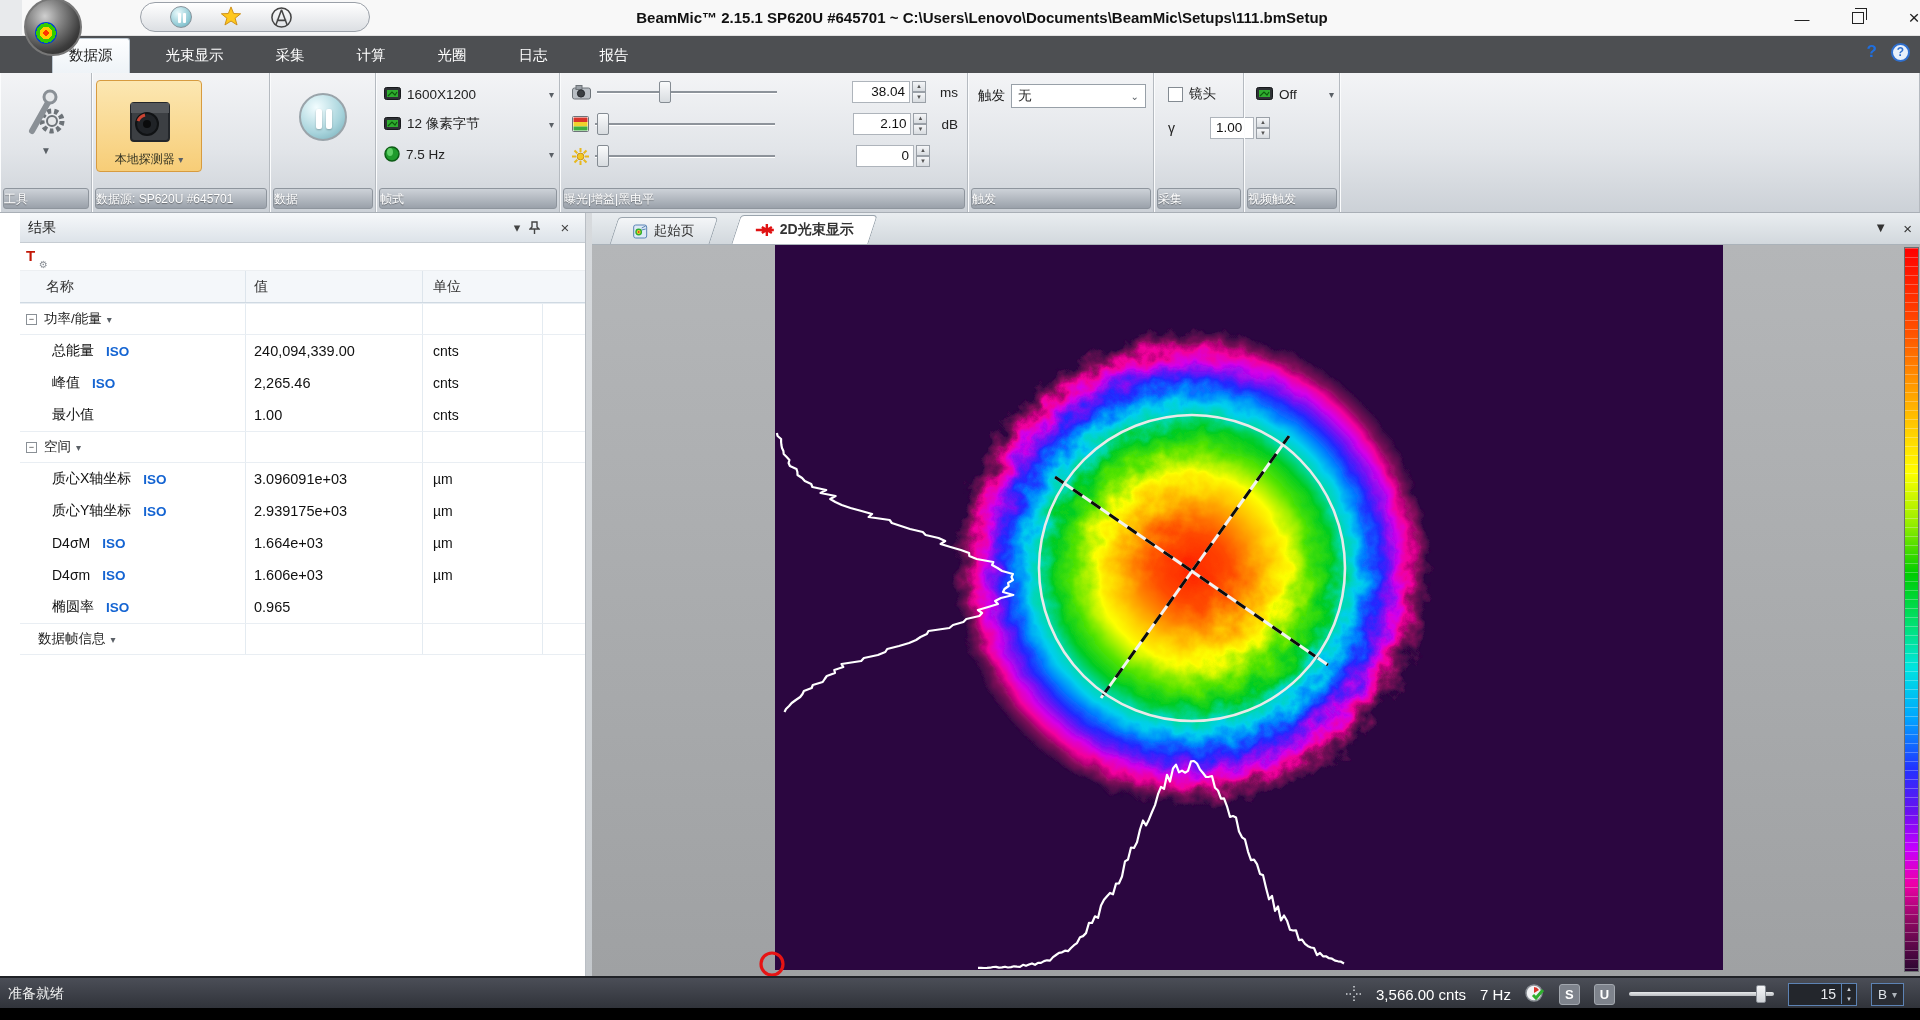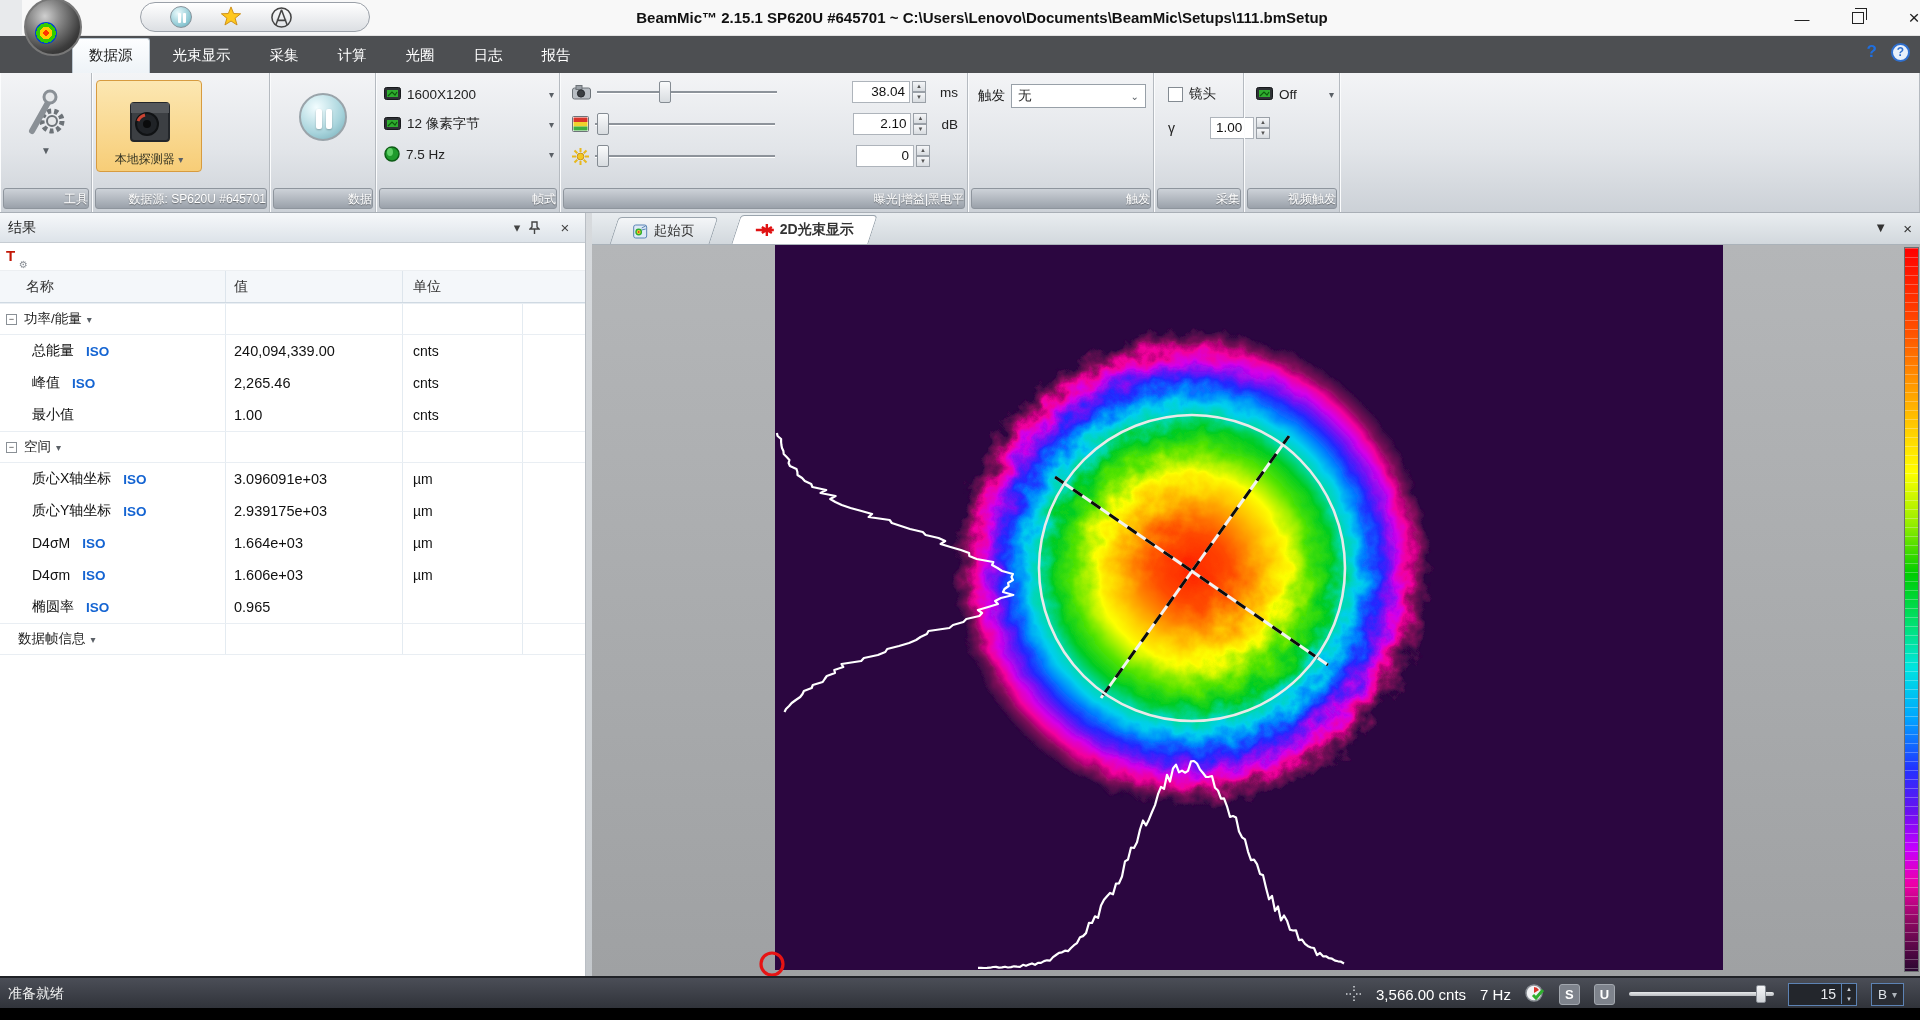--- a/index.html
+++ b/index.html
@@ -22,33 +22,33 @@
   .pausecirc i.l { left:7px; } .pausecirc i.r { left:12px; }
   .title { position:absolute; left:0; right:0; top:0; height:36px; line-height:36px; text-align:center;
            font-size:15px; font-weight:700; color:#111; }
   .wincontrols { position:absolute; right:0; top:0; height:36px; display:flex; z-index:70; }
   .wc { width:56px; height:36px; display:flex; align-items:center; justify-content:center; color:#222; font-size:15px; }
   .wc-restore { width:12px; height:12px; border:1.5px solid #222; position:relative; background:#f8f8f8; }
   .wc-restore:before { content:""; position:absolute; left:2px; top:-5px; width:11px; height:11px; border:1.5px solid #222; border-left:none; border-bottom:none; }
 
   
   .tabrow { position:absolute; left:0; top:36px; width:1920px; height:37px; background:#4d4f52; display:flex; align-items:flex-end; }
-  .ribbon-tab-list { display:flex; margin-left:72px; gap:7px; align-items:flex-end; }
+  .ribbon-tab-list { display:flex; margin-left:52px; gap:20px; align-items:flex-end; }
   .rtab { color:#fff; font-size:14.5px; padding:7px 16px 8px 16px; cursor:default; }
   .rtab.active { background:linear-gradient(#fdfeff,#eef3f7); color:#1a1a1a; border-radius:3px 3px 0 0; border:1px solid #bcc7d0; border-bottom:none; }
   .tabrow-right { position:absolute; right:10px; top:6px; display:flex; gap:14px; align-items:center; }
   .helpq { color:#1f6fe0; font-weight:700; font-size:17px; }
   .helpcirc { width:19px; height:19px; border-radius:50%; border:2px solid #2f6fce; background:#e8f0fb; color:#2f6fce; font-weight:700; font-size:12px; display:flex; align-items:center; justify-content:center; }
 
   
   .ribbon { position:absolute; left:0; top:73px; width:1920px; height:140px;
             background:linear-gradient(#f3f4f6 0%, #e2e5e9 55%, #ccd1d7 100%); border-bottom:1px solid #a9afb6; display:flex; }
   .rgroup { position:relative; height:100%; flex:0 0 auto;
             box-shadow: inset -1px 0 0 #b5bac0, inset 1px 0 0 #fbfcfd; }
-  .rg-label { position:absolute; left:3px; right:3px; bottom:3px; height:21px; line-height:21px; text-align:right;
+  .rg-label { position:absolute; left:3px; right:3px; bottom:3px; height:21px; line-height:21px; text-align:left;
               background:linear-gradient(#cdd2d8,#9aa1aa); border:1px solid #8e959d; border-radius:3px;
               color:#fff; font-size:12px; text-shadow:0 1px 1px rgba(0,0,0,.4); white-space:nowrap; overflow:hidden; }
   .caret { color:#5a6066; font-size:10px; }
   .rg-content { position:absolute; left:0; top:0; right:0; bottom:27px; }
 
   .srcbtn { position:absolute; left:4px; top:7px; width:106px; height:92px; border:1px solid #d79b3f; border-radius:4px;
             background:linear-gradient(#fce7b2,#f7cd77); display:flex; flex-direction:column; align-items:center; justify-content:flex-end; padding-bottom:3px; }
   .srcbtn .lbl { font-size:12px; color:#332; white-space:nowrap; }
   .bigpause { position:absolute; left:50%; top:44px; transform:translate(-50%,-50%); width:48px; height:48px; border-radius:50%;
               background:radial-gradient(circle at 35% 28%, #f2fdff, #a8d4dc 60%, #6fa8b4); border:2px solid #9aa4aa; }
@@ -69,21 +69,21 @@
   .spinner { width:14px; display:flex; flex-direction:column; margin-left:2px; }
   .spinner b { flex:1; background:linear-gradient(#f5f6f8,#d8dce0); border:1px solid #9aa0a7; font-size:6px; color:#555; line-height:8px; text-align:center; font-weight:400; }
   .unit { font-size:13.5px; color:#222; margin-left:8px; }
 
   .combo { height:24px; background:#fff; border:1px solid #98a0a8; display:flex; align-items:center; font-size:13.5px; color:#222; padding:0 6px; }
   .combo .spring { flex:1; }
   .checkbox { width:15px; height:15px; background:#fff; border:1px solid #848b92; }
 
   
   .main { position:absolute; left:0; top:213px; width:1920px; height:763px; display:flex; }
-  .results { width:586px; background:#fff; border-right:1px solid #b9bec4; position:relative; }
+  .results { width:586px; background:#fff; border-right:1px solid #b9bec4; position:relative;padding-left:20px; }
   .res-header { height:30px; background:linear-gradient(#f6f8fa,#dde3e9); border-bottom:1px solid #c6ccd2; display:flex; align-items:center; padding:0 8px; font-size:14px; color:#222; }
   .res-header .spring { flex:1; }
   .res-header .hic { width:24px; text-align:center; color:#444; font-size:13px; }
   .res-toolbar { height:28px; border-bottom:1px solid #eceff2; display:flex; align-items:center; padding:0 6px; }
   .tgear { position:relative; width:20px; height:20px; font-weight:700; color:#c21807; font-size:15px; }
   .tgear:after { content:"⚙"; position:absolute; right:-2px; bottom:-3px; font-size:10px; color:#8a8f96; font-weight:400; }
   .res-colhead { height:32px; display:flex; align-items:center; background:#f4f7fa; border-bottom:1px solid #cfd9e2; font-size:14px; color:#333; }
   .c-name { width:225px; padding-left:26px; } .c-val { width:177px; padding-left:8px; } .c-unit { width:120px; padding-left:10px; }
   .res-colhead span { border-left:1px solid #dde5ec; height:100%; display:flex; align-items:center; }
   .res-colhead span:first-child { border-left:none; }

